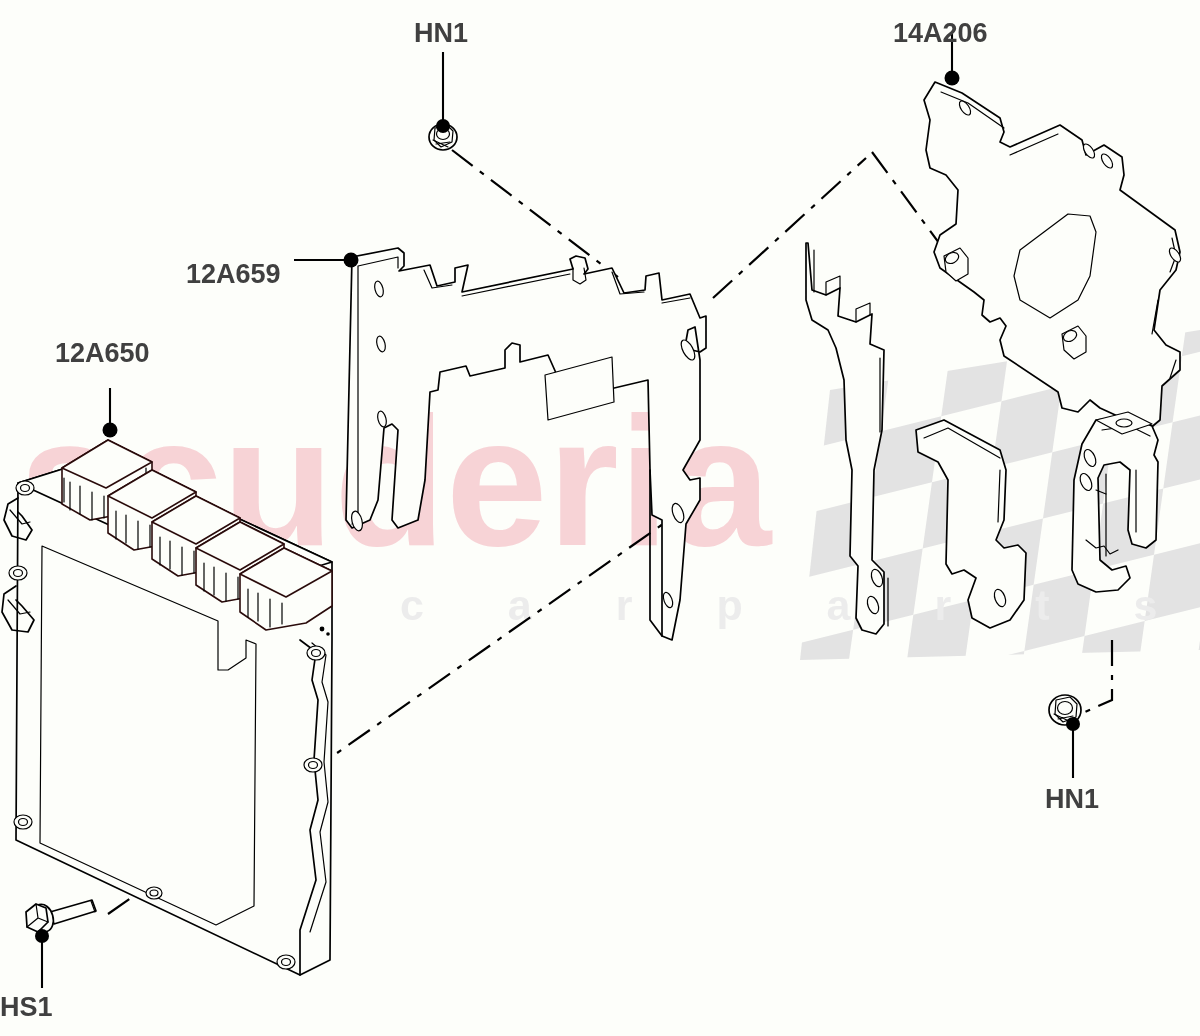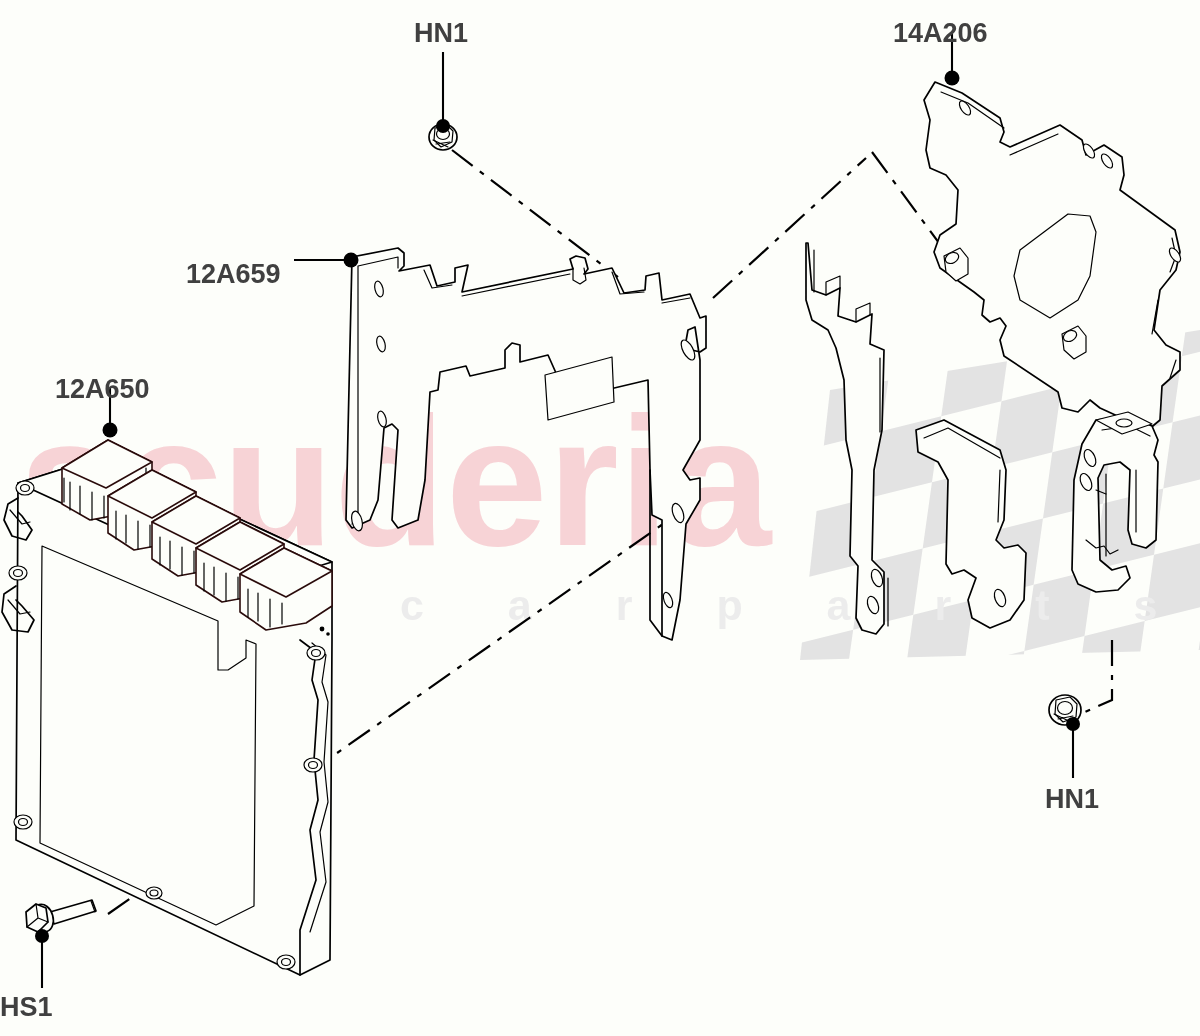--- a/index.html
+++ b/index.html
@@ -391,19 +391,19 @@
       <circle class="dot" cx="42" cy="936" r="7"></circle>
     </g>
   </svg>
 
   <div class="label" style="left:414px; top:18px;">HN1</div>
 
   <div class="label" style="left:893px; top:6px;margin-top:12px;">14A206</div>
 
   <div class="label" style="left:186px; top:246px;margin-top:13px;">12A659</div>
 
-  <div class="label" style="left:55px; top:374px;">12A650</div>
+  <div class="label" style="left:55px; top:338px;">12A650</div>
 
   <div class="label" style="left:1045px; top:784px;">HN1</div>
 
   <div class="label" style="left:0; top:992px;">HS1</div>
 
 </div>
 
 </body></html>

